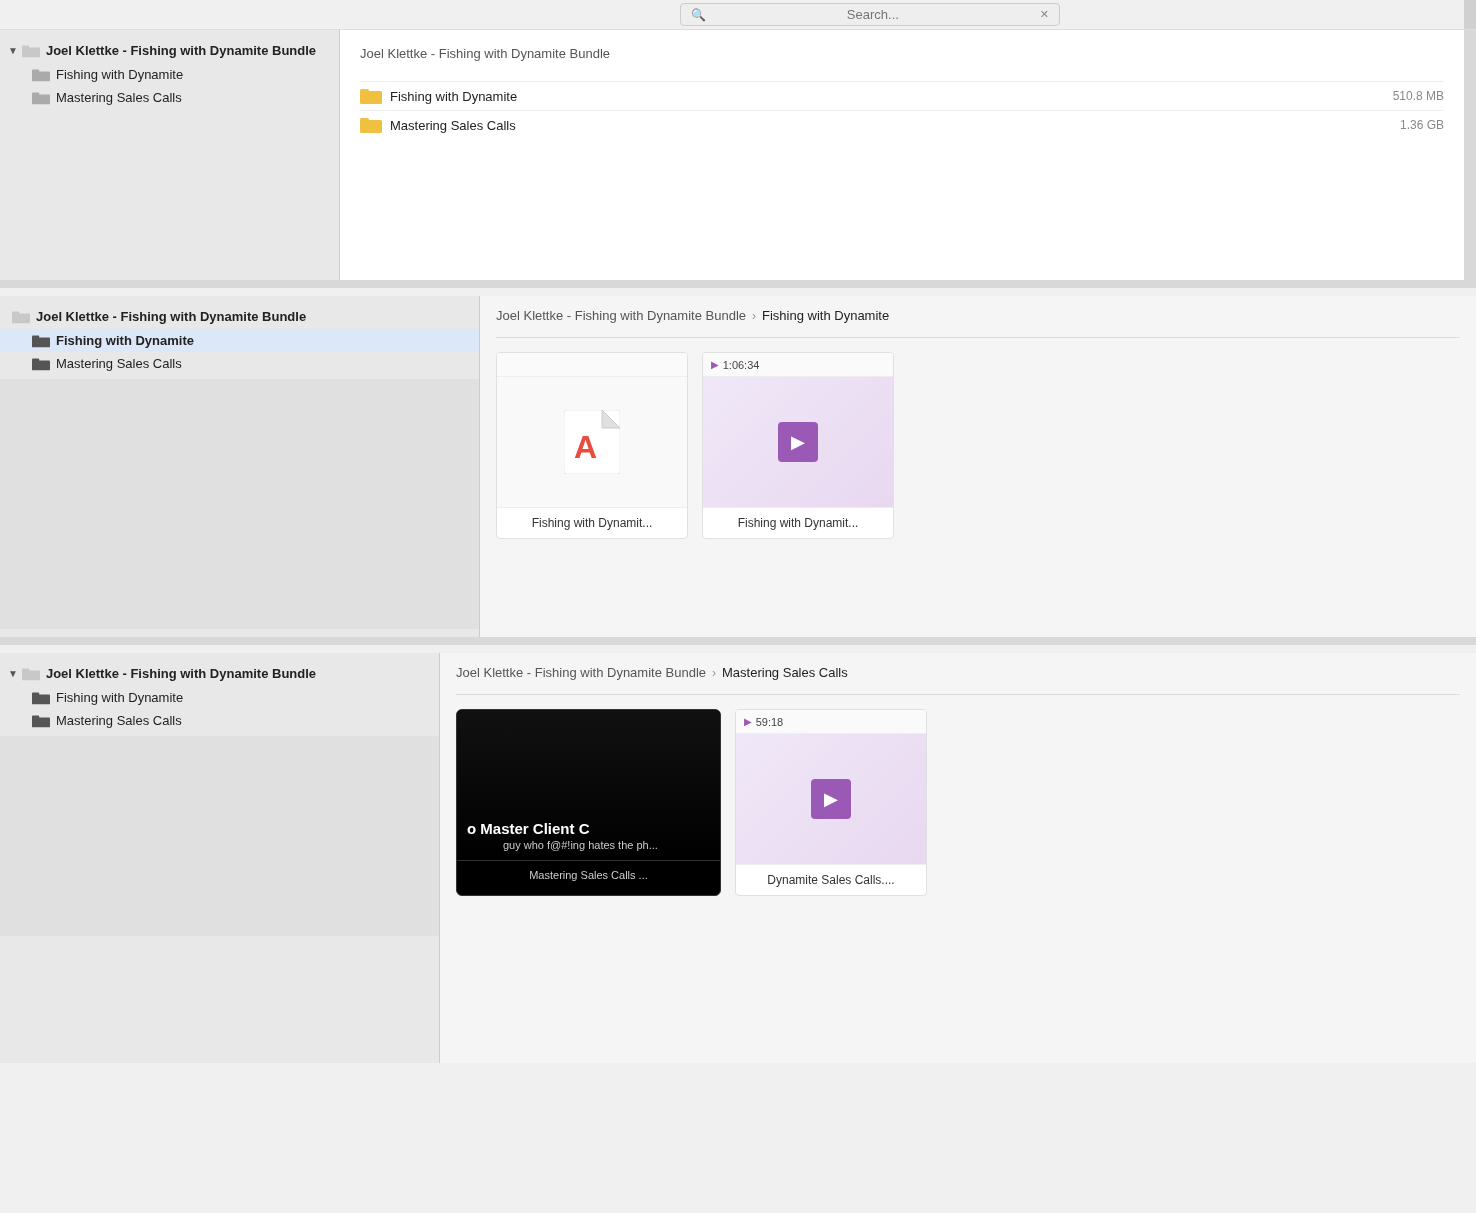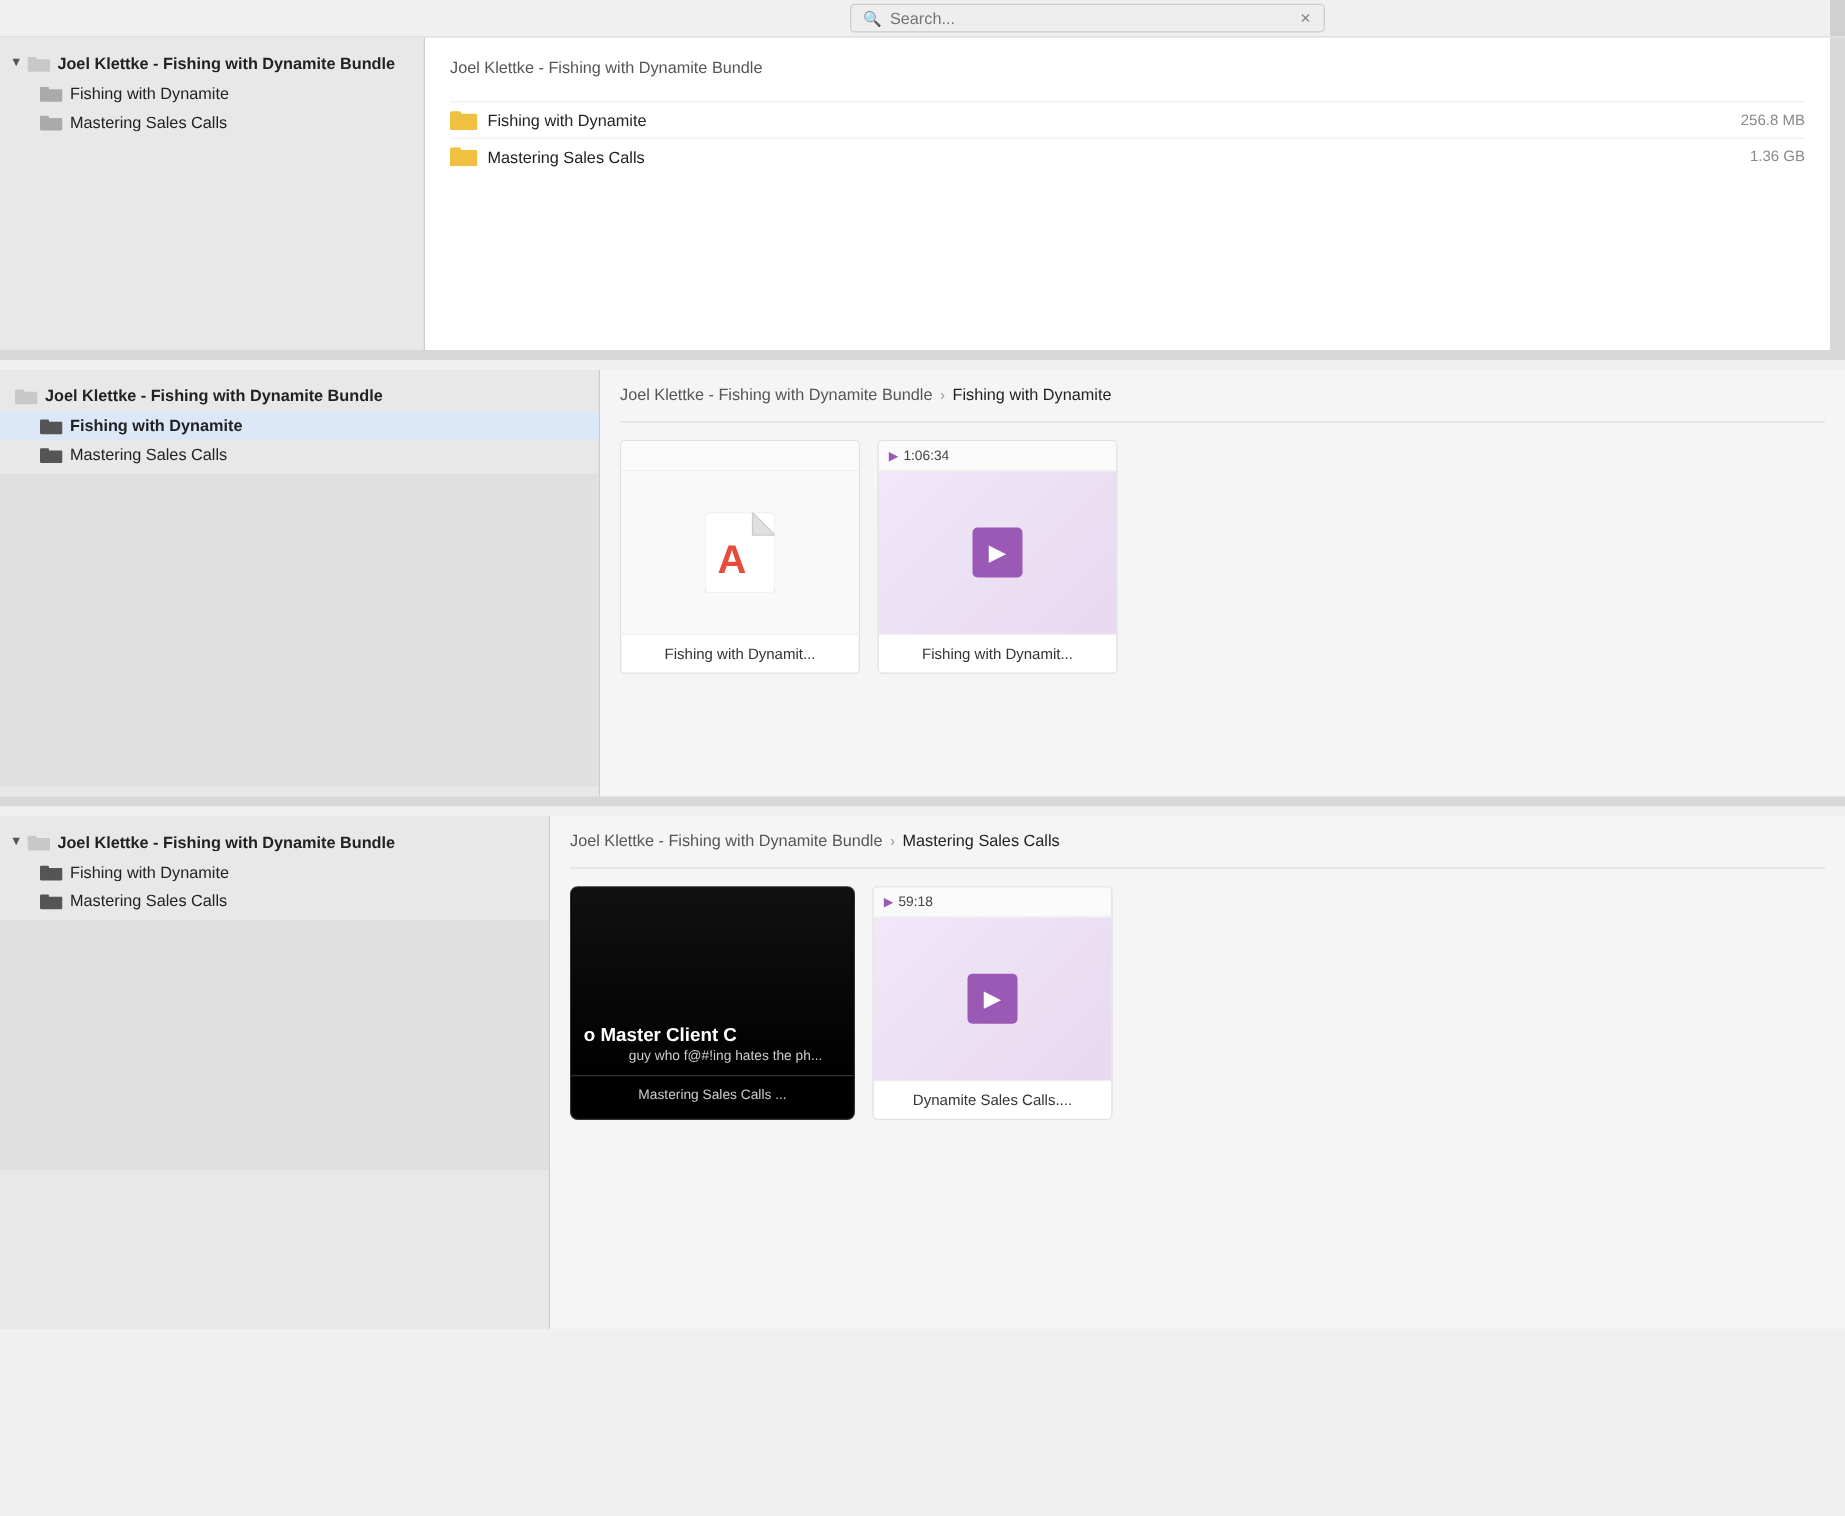--- a/index.html
+++ b/index.html
@@ -302,21 +302,21 @@
     }
   </style>
 </head>
 <body>
 
 <div class="app-container">
 
   <div class="top-bar">
     <div style="position:absolute; left: 680px; top: 3px; display:flex; align-items:center; background:#eee; border:1px solid #ccc; border-radius:4px; padding:3px 10px; width:380px; gap:6px;">
       <span style="color:#888; font-size:12px;">🔍</span>
-      <input type="text" style="border: none; background: transparent; outline: none; font-size: 13px; flex: 1 1 0%; color: rgb(85, 85, 85);" placeholder="Search...">
+      <input type="text" style="border: none; background: transparent; outline: none; font-size: 13px; flex: 1 1 0%; color: rgb(85, 85, 85); text-align: center;" placeholder="Search...">
       <span style="color:#888; font-size:11px; cursor:pointer;">✕</span>
     </div>
     <div style="position:absolute; right:0; top:0; bottom:0; width:12px; background:#d0d0d0;"></div>
   </div>
 
   <div class="panel" style="min-height:250px;">
 
     <div class="sidebar-panel">
 
       <div class="sidebar-root">
@@ -355,21 +355,21 @@
       <div style="border-top: 1px solid #eee;"></div>
 
       <div class="file-row">
         <span class="file-icon-folder">
           <svg viewBox="0 0 22 16" fill="none" width="22" height="16">
             <rect x="0" y="3" width="22" height="13" rx="1.5" fill="#f0c040"></rect>
             <rect x="0" y="1" width="9" height="5" rx="1.5" fill="#f0c040"></rect>
           </svg>
         </span>
         <span class="file-name">Fishing with Dynamite</span>
-        <span class="file-size">256.8 MB</span>
+        <span class="file-size">510.8 MB</span>
       </div>
       <div class="file-row">
         <span class="file-icon-folder">
           <svg viewBox="0 0 22 16" fill="none" width="22" height="16">
             <rect x="0" y="3" width="22" height="13" rx="1.5" fill="#f0c040"></rect>
             <rect x="0" y="1" width="9" height="5" rx="1.5" fill="#f0c040"></rect>
           </svg>
         </span>
         <span class="file-name">Mastering Sales Calls</span>
         <span class="file-size">1.36 GB</span>
@@ -504,21 +504,21 @@
     <div class="content-panel3">
       <div class="breadcrumb">
         <span>Joel Klettke - Fishing with Dynamite Bundle</span>
         <span class="breadcrumb-sep">›</span>
         <span class="breadcrumb-active">Mastering Sales Calls</span>
       </div>
       <div style="border-top:1px solid #ddd; margin-bottom: 14px;"></div>
 
       <div class="thumbnails-grid">
 
-        <div style="width:228px; background:#000; border:1px solid #333; border-radius:6px; overflow:hidden; cursor:pointer;">
+        <div style="width:265px; background:#000; border:1px solid #333; border-radius:6px; overflow:hidden; cursor:pointer;">
           <div style="height:150px; background:#000; position:relative; overflow:hidden; display:flex; align-items:flex-end;">
 
             <div style="position:absolute; top:0; left:0; right:0; bottom:0; background: linear-gradient(180deg,#111 0%, #000 100%);"></div>
             <div style="position:relative; z-index:1; padding:8px 10px; width:100%;">
               <div style="color:#fff; font-size:15px; font-weight:700; line-height:1.2;">o Master Client C</div>
               <div style="font-size:11px; line-height:1.3;margin-left:36px;">
                 <span style="color:#ccc;">guy who f@#!ing hates the ph...</span>
               </div>
             </div>
           </div>

